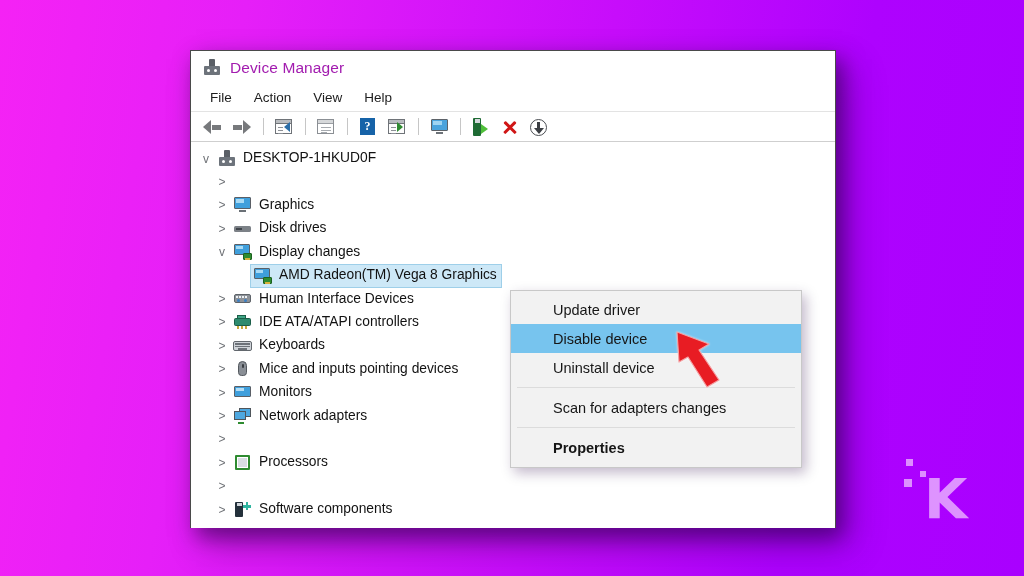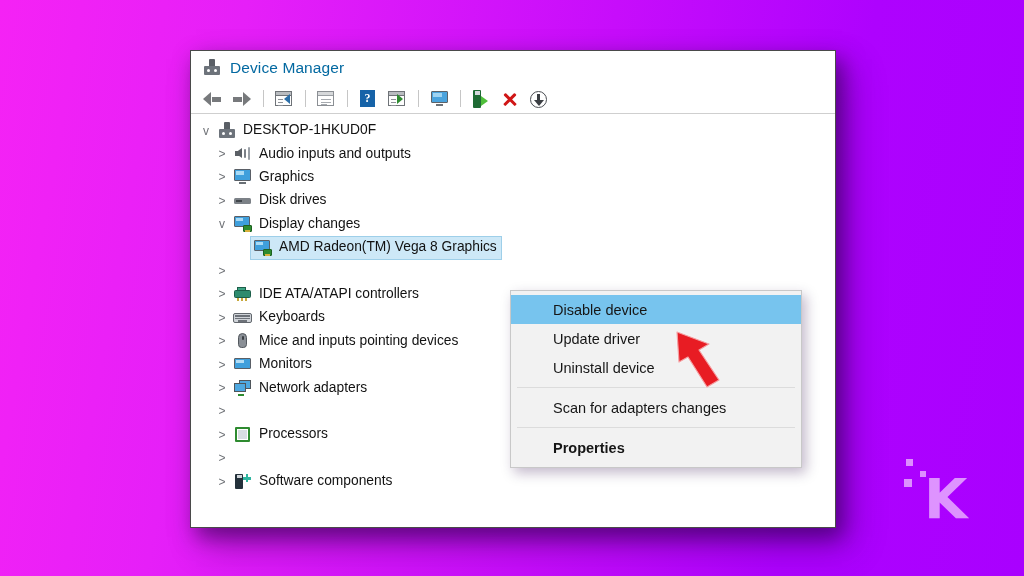--- a/index.html
+++ b/index.html
@@ -53,21 +53,21 @@
     height: 33px;
     display: flex; align-items: center;
     padding-left: 12px;
     background: #ffffff;
   }
   .title-icon { width: 18px; height: 18px; position: relative; flex: 0 0 auto; margin-right: 9px; }
   .title-icon .tow  { position:absolute; left:6px;  top:0px;  width:6px;  height:7px; background:#5a5f66; border-radius:1px 1px 0 0; }
   .title-icon .base { position:absolute; left:1px;  top:7px;  width:16px; height:9px; background:#6d737b; border-radius:1px; }
   .title-icon .s1   { position:absolute; left:3.5px; top:10px; width:3px; height:3px; background:#ffffff; border-radius:50%; }
   .title-icon .s2   { position:absolute; left:11px;  top:10px; width:3px; height:3px; background:#ffffff; border-radius:50%; }
-  .title-text { font-size: 15.5px; color: #0369a1; letter-spacing: .1px; }
+  .title-text { font-size: 15.5px; color: #a21caf; letter-spacing: .1px; }
 
   
   .menubar {
     height: 28px;
     display: flex; align-items: center;
     padding-left: 10px;
     background: #ffffff;
     border-bottom: 1px solid #e3e3e3;
   }
   .menu-item {
@@ -294,20 +294,26 @@
     <div class="titlebar">
       <span class="title-icon">
         <i class="tow"></i>
           <i class="base"></i>
           <i class="s1"></i>
           <i class="s2"></i>
       </span>
       <span class="title-text">Device Manager</span>
     </div>
 
+    <div class="menubar">
+      <div class="menu-item">File</div>
+      <div class="menu-item">Action</div>
+      <div class="menu-item">View</div>
+      <div class="menu-item">Help</div>
+    </div>
 
     <div class="toolbar">
       <div class="tb-btn">
         <span class="arr arr-left">
             <i class="shaft"></i>
             <i class="head"></i>
           </span>
       </div>
       <div class="tb-btn">
         <span class="arr arr-right">
@@ -393,29 +399,20 @@
               <i class="base"></i>
               <i class="s1"></i>
               <i class="s2"></i>
             </span>
           <span class="lbl">DESKTOP-1HKUD0F</span>
         </span>
       </div>
 
       <div class="row ind1">
         <span class="chev">&gt;</span>
-        <span class="lbl-wrap">
-          <span class="ico i-audio">
-              <i class="spk"></i>
-              <i class="bx"></i>
-              <i class="w1"></i>
-              <i class="w2"></i>
-            </span>
-          <span class="lbl">Audio inputs and outputs</span>
-        </span>
       </div>
 
       <div class="row ind1">
         <span class="chev">&gt;</span>
         <span class="lbl-wrap">
           <span class="ico i-mon">
               <i class="scr"></i>
               <i class="gl"></i>
               <i class="std"></i>
             </span>
@@ -455,20 +452,32 @@
               <i class="gl"></i>
               <i class="card"></i>
               <i class="pin"></i>
             </span>
           <span class="lbl">AMD Radeon(TM) Vega 8 Graphics</span>
         </span>
       </div>
 
       <div class="row ind1">
         <span class="chev">&gt;</span>
+        <span class="lbl-wrap">
+          <span class="ico i-hid">
+              <i class="kb"></i>
+              <i class="k ka"></i>
+              <i class="k kb2"></i>
+              <i class="k kc"></i>
+              <i class="k kd"></i>
+              <i class="eye e1"></i>
+              <i class="eye e2"></i>
+            </span>
+          <span class="lbl">Human Interface Devices</span>
+        </span>
       </div>
 
       <div class="row ind1">
         <span class="chev">&gt;</span>
         <span class="lbl-wrap">
           <span class="ico i-ide">
               <i class="body"></i>
               <i class="chip"></i>
               <i class="pin p1"></i>
               <i class="pin p2"></i>
@@ -554,22 +563,22 @@
               <i class="plus-v"></i>
             </span>
           <span class="lbl">Software components</span>
         </span>
       </div>
 
     </div>
   </div>
 
   <div id="ctxmenu">
+    <div class="ctx-item">Update driver</div>
     <div class="ctx-item highlight">Disable device</div>
-    <div class="ctx-item">Update driver</div>
     <div class="ctx-item">Uninstall device</div>
     <div class="ctx-sep"></div>
     <div class="ctx-item">Scan for adapters changes</div>
     <div class="ctx-sep"></div>
     <div class="ctx-item bold">Properties</div>
   </div>
 
   <svg id="redarrow" viewBox="0 0 96 62">
     <polygon points="2,4 34,16 24,22 44,52 32,59 13,29 4,34" fill="#E81C23" stroke="#F4A0A3" stroke-width="1.2" stroke-linejoin="round"></polygon>
   </svg>

